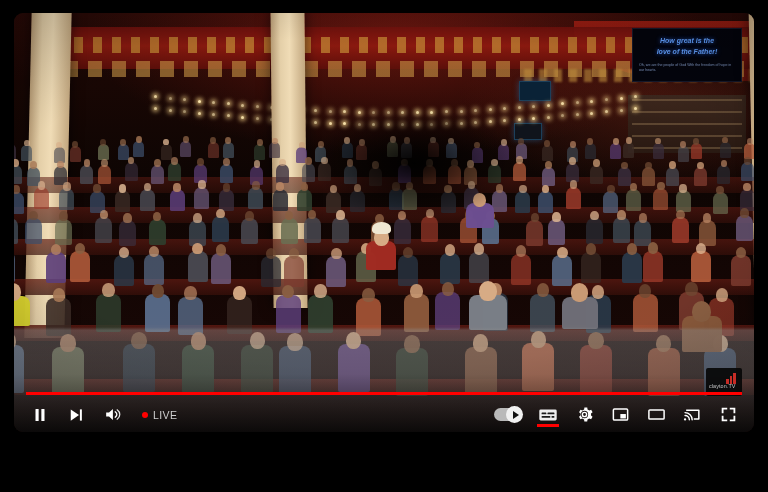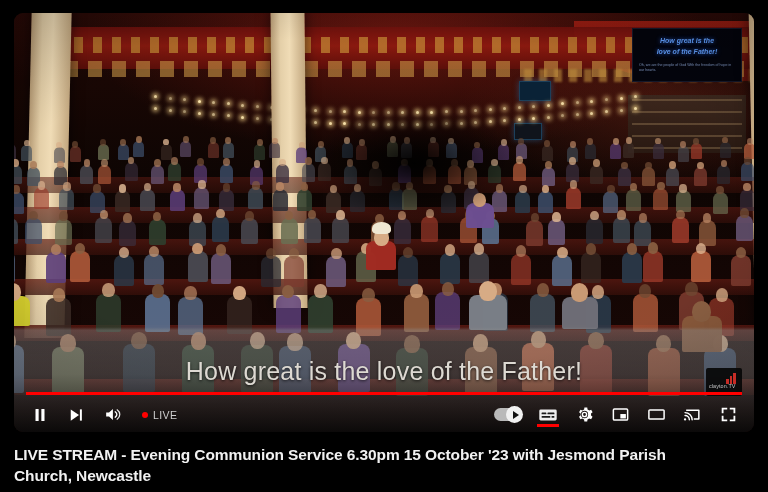--- a/index.html
+++ b/index.html
@@ -748,21 +748,20 @@
           <div class="head" style="left: 557.36px; top: 150px; width: 17px; height: 18.7px; background: rgb(201, 154, 116); opacity: 1;"></div>
           <div class="body" style="left: 668px; top: 183.2px; width: 40px; height: 36.1px; background: rgb(138, 90, 60); opacity: 0.98;"></div>
           <div class="head" style="left: 678.4px; top: 168px; width: 19px; height: 20.9px; background: rgb(138, 95, 66); opacity: 1;"></div>
         </div>
 
       <div class="dark-mid"></div>
       <div class="vignette"></div>
 
       <div class="bottom-scrim"></div>
 
-      <div class="caption">How great is the love of the Father!</div>
 
       <div class="watermark">
         <div class="wm-bars">
             <i></i>
             <i></i>
             <i></i>
           </div>
         <div class="wm-text">clayton.TV</div>
       </div>
     </div>
@@ -875,15 +874,14 @@
             <svg width="19" height="19" viewBox="0 0 24 24" fill="#fff">
               <path d="M3.4 3.4h7v2.3H5.7v4.7H3.4zM13.6 3.4h7v7h-2.3V5.7h-4.7zM3.4 13.6h2.3v4.7h4.7v2.3h-7zM18.3 13.6h2.3v7h-7v-2.3h4.7z"></path>
             </svg>
           </span>
         </button>
 
       </div>
     </div>
   </div>
 
-  <div class="title">LIVE STREAM - Evening Communion Service 6.30pm 15 October '23 with Jesmond Parish Church, Newcastle</div>
 
 </div>
 
 </body></html>

